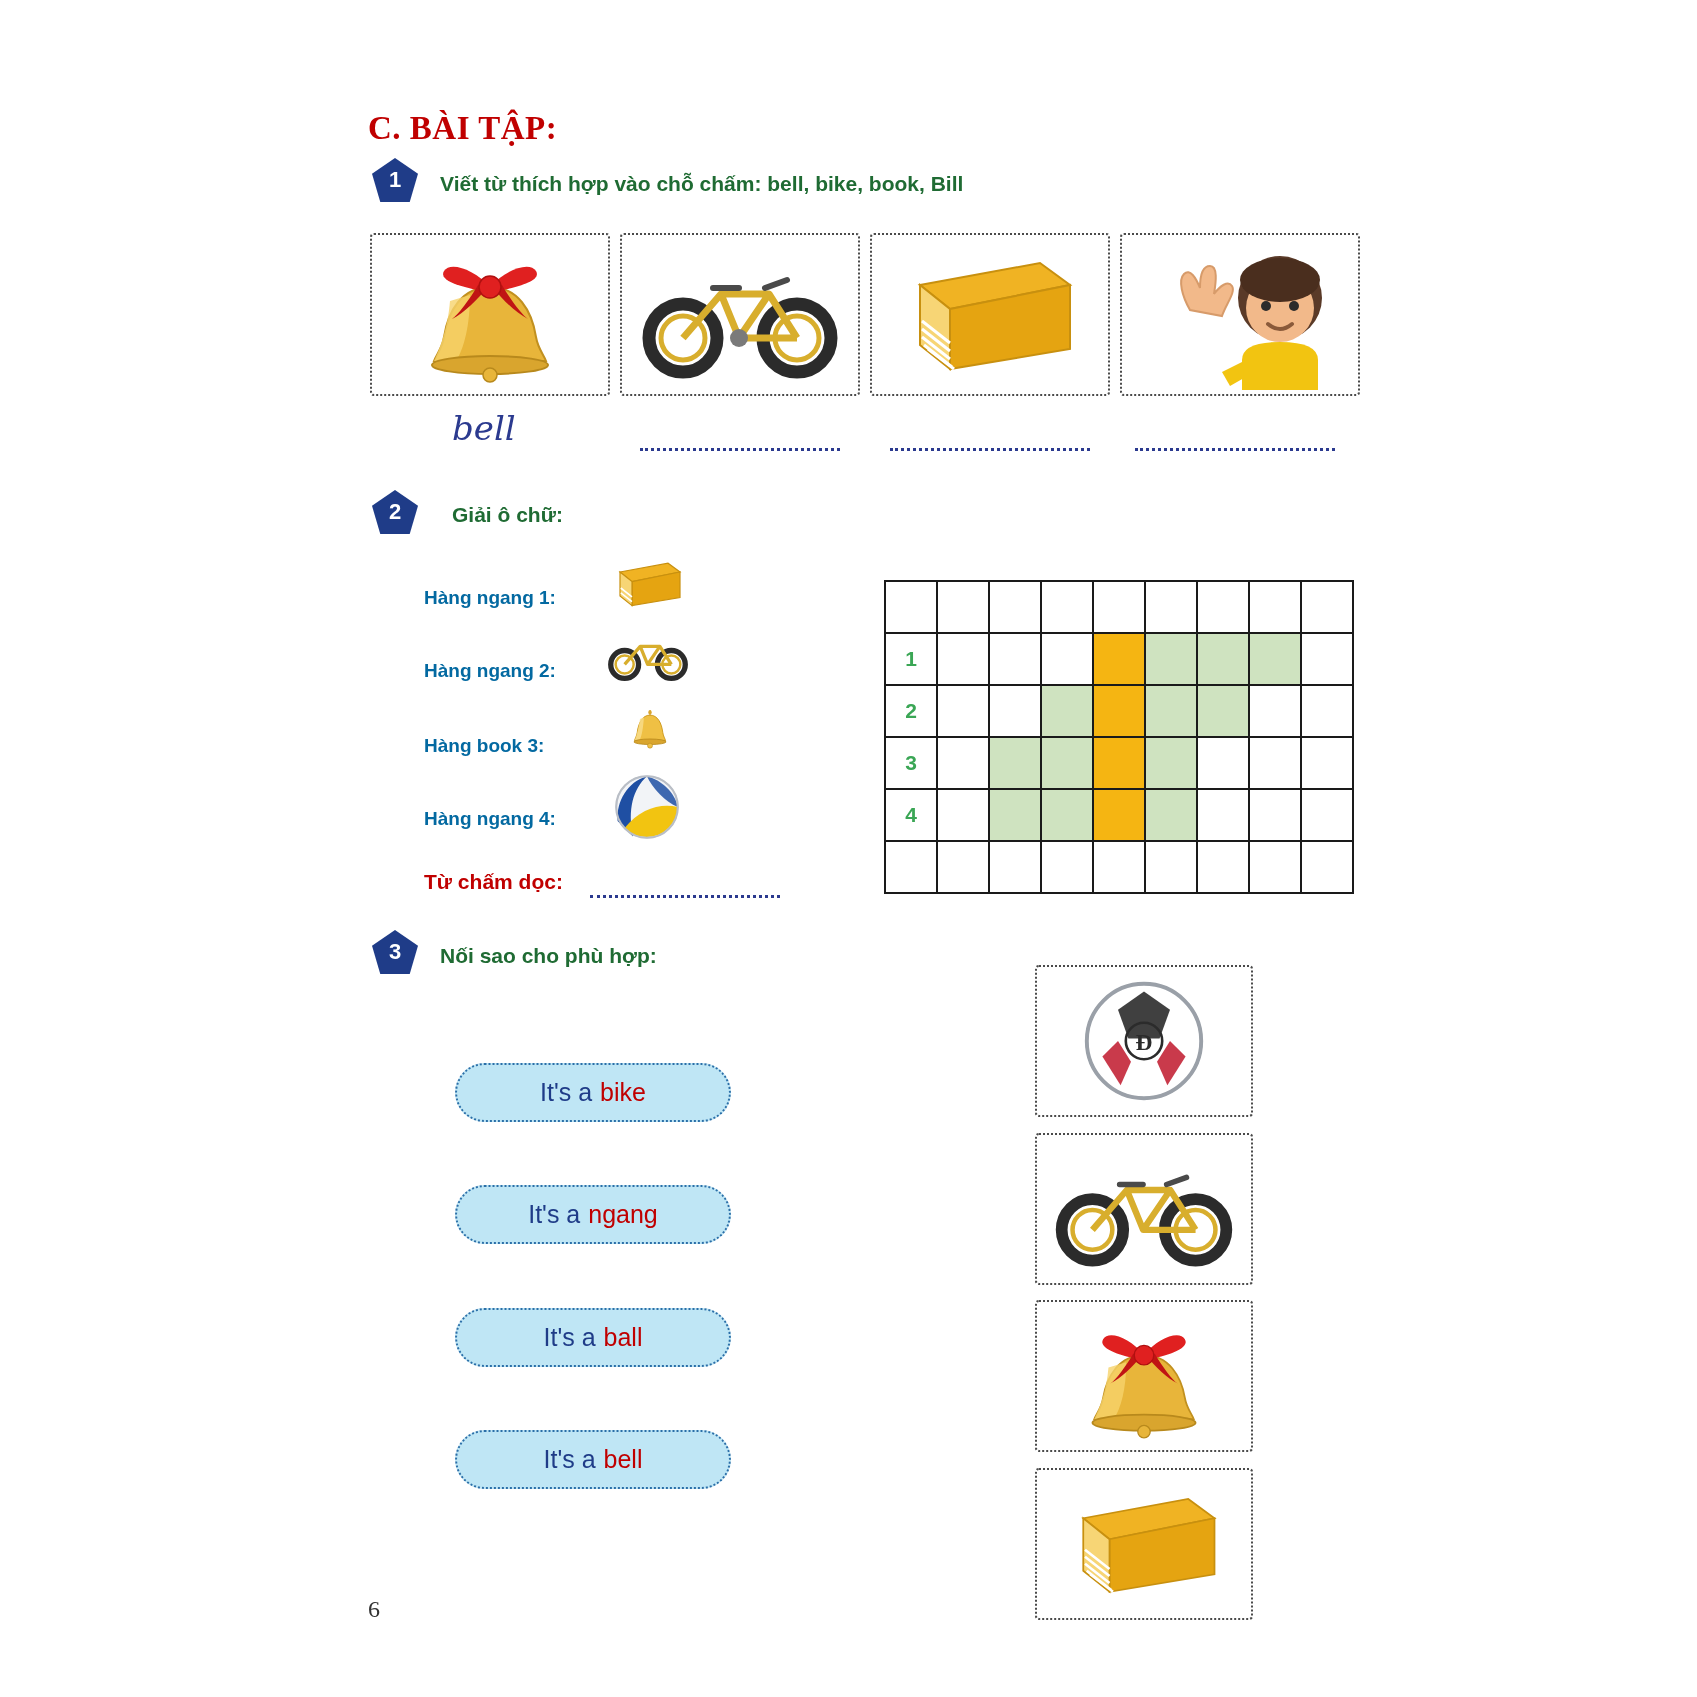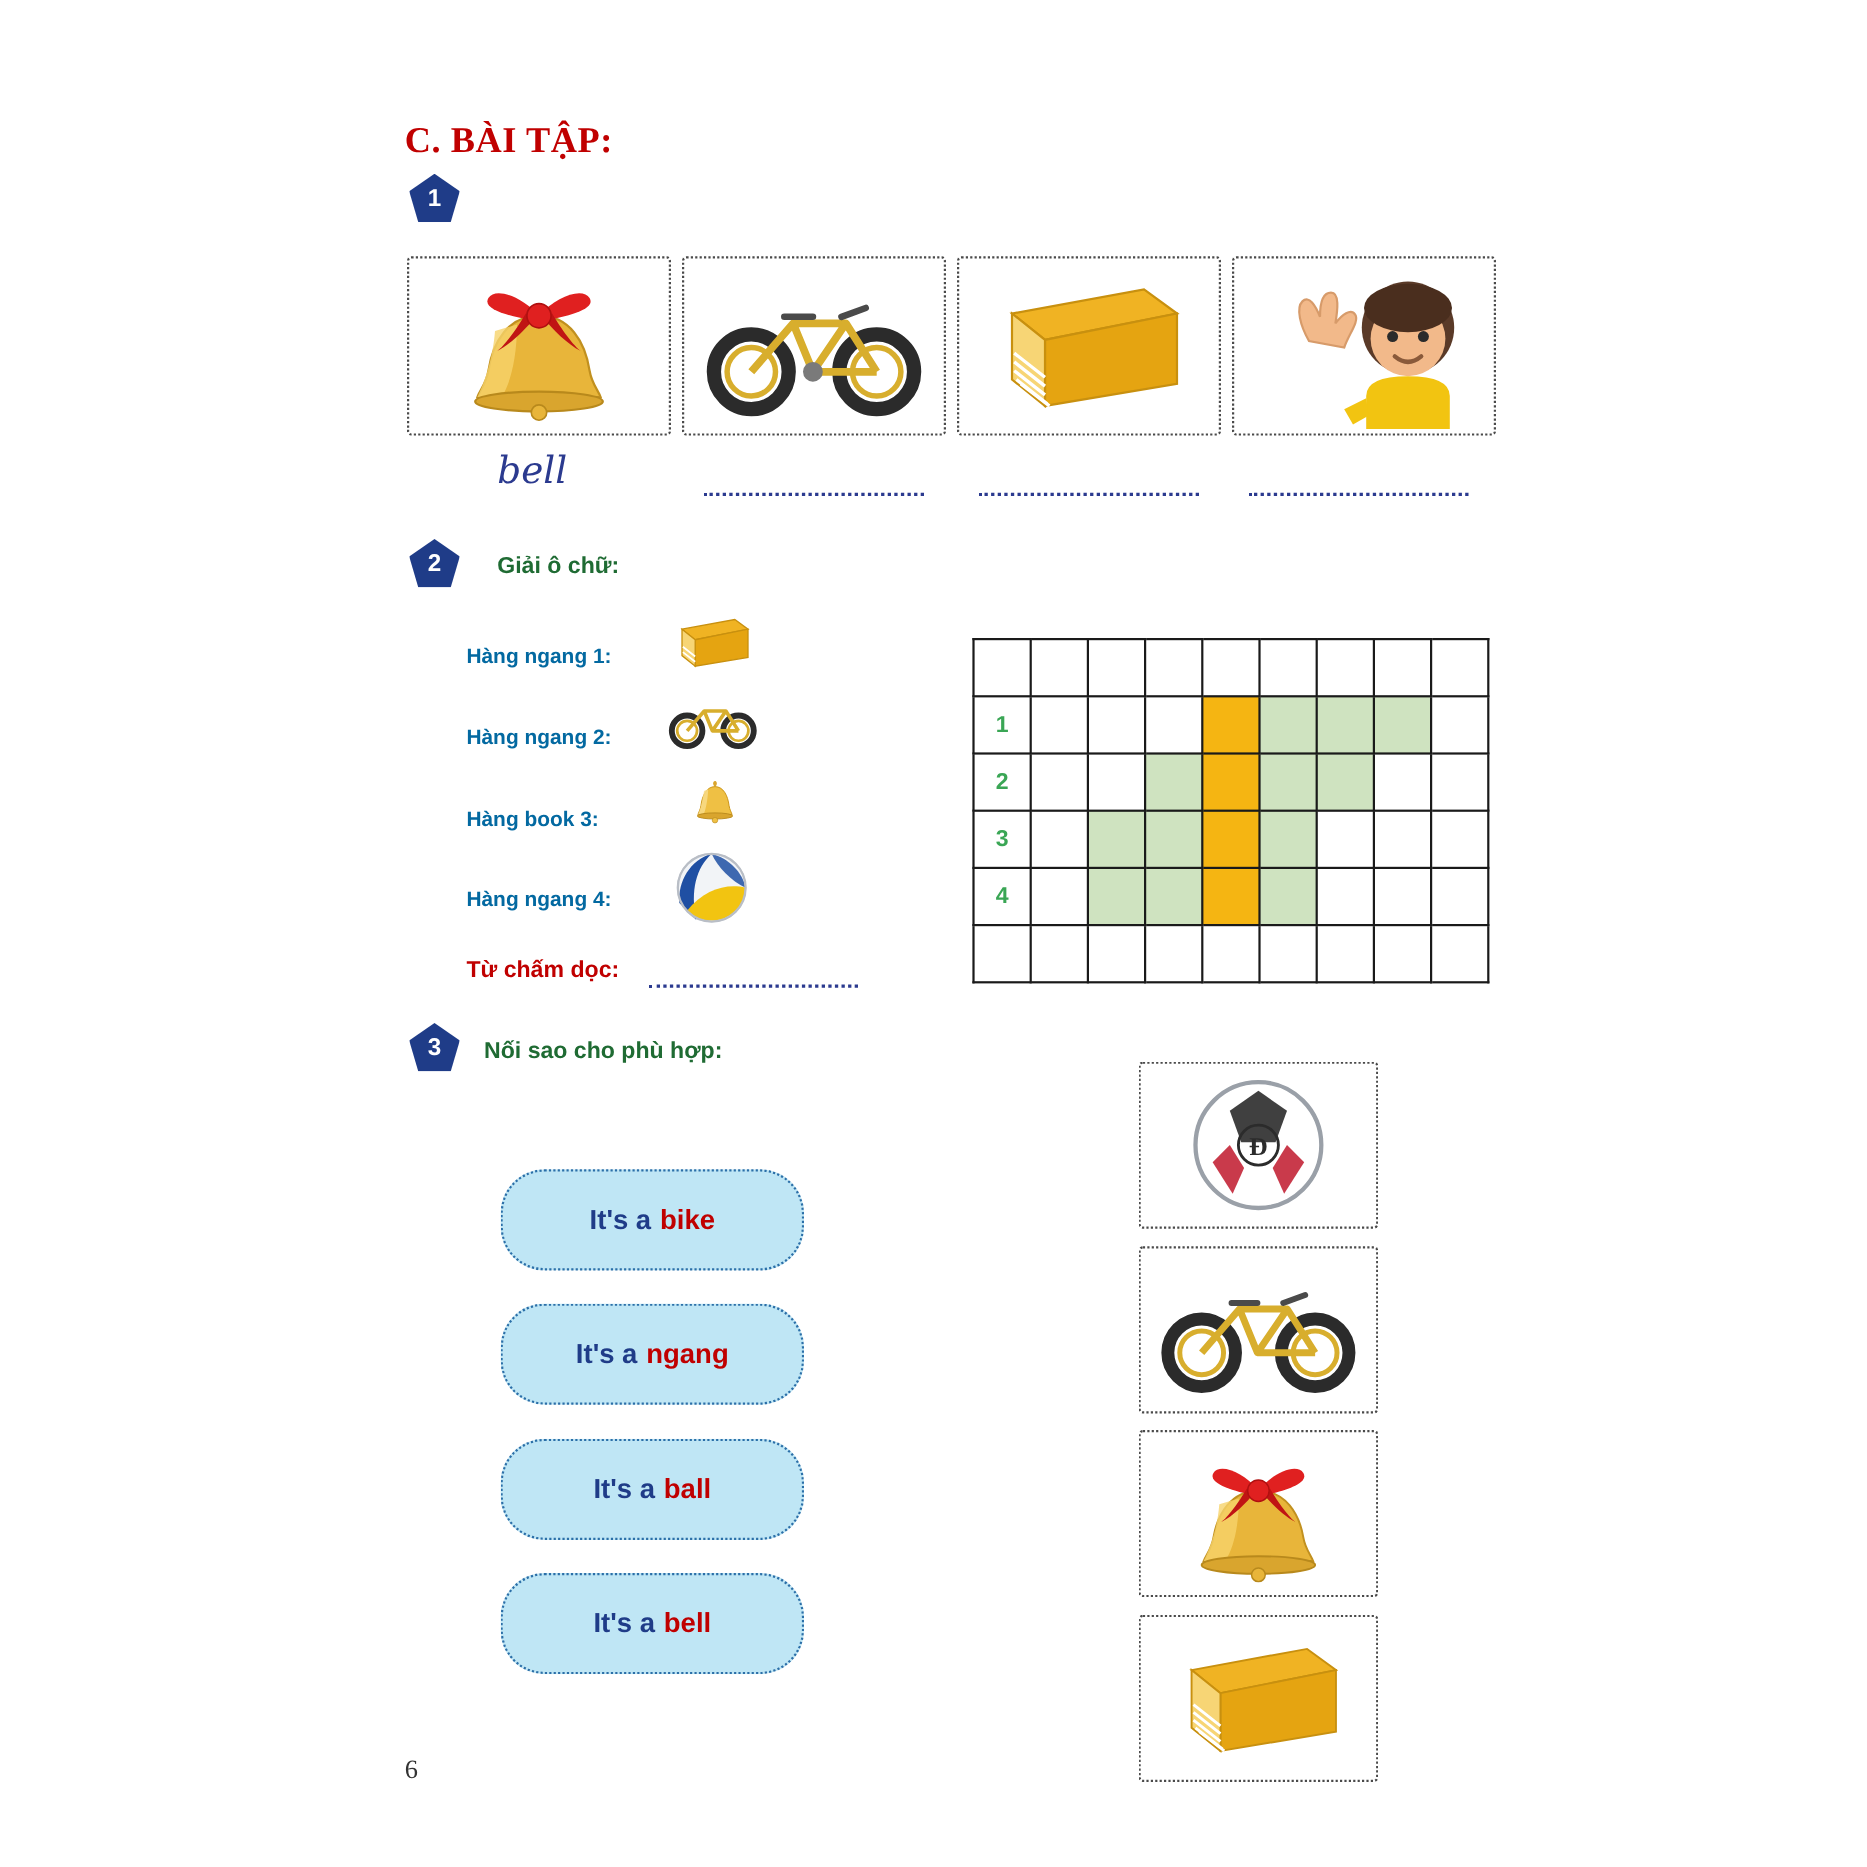--- a/index.html
+++ b/index.html
@@ -122,30 +122,30 @@
     background: #ffffff;
   }
   #crossword td.green { background: #cfe3c0; }
   #crossword td.orange { background: #f5b512; }
   #crossword td.num { color: #3aa655; background:#ffffff; }
 
   
   .pill {
     position: absolute;
     width: 276px;
-    height: 92px;
+    height: 59px;
     border: 2px dotted #2b6fa8;
     border-radius: 40px;
     background: #bfe6f5;
     box-sizing: border-box;
     display: flex;
     align-items: center;
     justify-content: center;
     font-size: 25px;
-    font-weight: bold;
+    font-weight: normal;
     color: #1f3c88;
   }
   .pill .kw { color: #c00000; margin-left: 8px; }
 
   .match-box {
     position: absolute;
     width: 218px;
     height: 152px;
     border: 2px dotted #4a4a4a;
     border-radius: 4px;
@@ -167,20 +167,21 @@
   }
 </style>
 </head>
 <body>
 
 <div class="page">
 
   <div id="section-title">C. BÀI TẬP:</div>
 
   <div class="badge" style="left:372px; top:158px;">1</div>
+  <div class="task-text" style="left:440px; top:172px;">Viết từ thích hợp vào chỗ chấm: bell, bike, book, Bill</div>
 
   <div class="pic-box" style="left:370px; top:233px; width:240px; height:163px;">
     <svg width="180" height="140" viewBox="0 0 180 140">
       <path d="M90 42 C62 42 48 66 44 92 C42 104 36 110 34 116 L146 116 C144 110 138 104 136 92 C132 66 118 42 90 42 Z" fill="#e8b53a" stroke="#c1901f" stroke-width="2"></path>
       <path d="M70 50 C70 80 64 104 56 116 L34 116 C40 104 48 82 50 56 Z" fill="#f6d36b" opacity="0.8"></path>
       <ellipse cx="90" cy="120" rx="58" ry="9" fill="#d9a52e" stroke="#b8891c" stroke-width="2"></ellipse>
       <circle cx="90" cy="130" r="7" fill="#e8b53a" stroke="#b8891c" stroke-width="1.5"></circle>
       <path d="M90 42 C74 24 50 16 44 26 C38 36 62 42 82 46 Z" fill="#e02020"></path>
       <path d="M90 42 C106 24 130 16 136 26 C142 36 118 42 98 46 Z" fill="#e02020"></path>
       <path d="M78 40 C70 54 58 70 52 74 C64 68 78 54 86 44 Z" fill="#c01414"></path>

